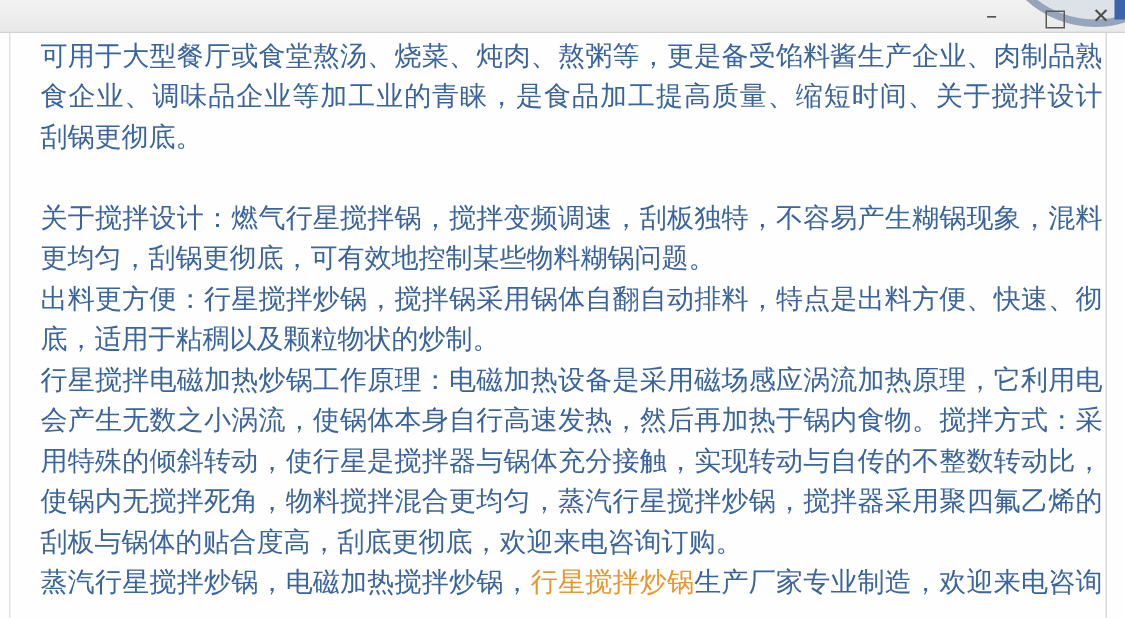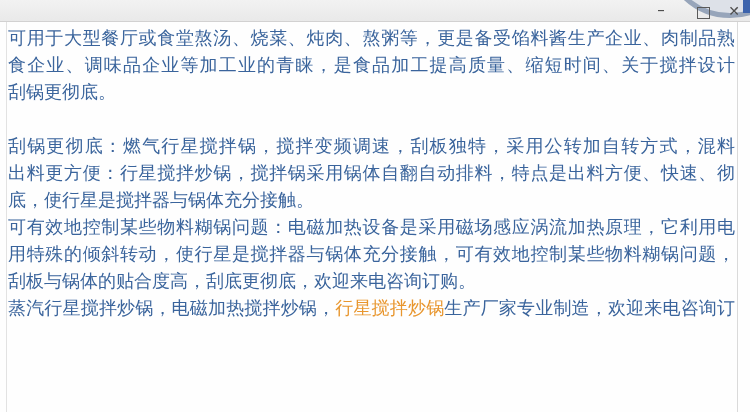--- a/index.html
+++ b/index.html
@@ -62,20 +62,21 @@
     width:727px;
     color:#3a649c;
     font-size:18px;
   }
   .tl{
     height:27px;
     line-height:27px;
     white-space:nowrap;
     overflow:hidden;
     text-align:left;
+    padding-left:19px;
   }
   .tl.j{
     text-align:justify;
     text-align-last:justify;
     white-space:normal;
     overflow:hidden;
     height:27px;
   }
 </style>
 </head>
@@ -93,23 +94,26 @@
   </div>
 
   <div class="content">
     <div class="vline left"></div>
     <div class="vline right"></div>
     <div class="textblock" id="textlines">
         <div class="tl j">可用于大型餐厅或食堂熬汤、烧菜、炖肉、熬粥等，更是备受馅料酱生产企业、肉制品熟</div>
         <div class="tl j">食企业、调味品企业等加工业的青睐，是食品加工提高质量、缩短时间、关于搅拌设计</div>
         <div class="tl">刮锅更彻底。</div>
         <div class="tl">&nbsp;</div>
-        <div class="tl j">刮锅更彻底：燃气行星搅拌锅，搅拌变频调速，刮板独特，采用公转加自转方式，混料</div>
+        <div class="tl j">关于搅拌设计：燃气行星搅拌锅，搅拌变频调速，刮板独特，不容易产生糊锅现象，混料</div>
+        <div class="tl">更均匀，刮锅更彻底，可有效地控制某些物料糊锅问题。</div>
         <div class="tl j">出料更方便：行星搅拌炒锅，搅拌锅采用锅体自翻自动排料，特点是出料方便、快速、彻</div>
-        <div class="tl">底，使行星是搅拌器与锅体充分接触。</div>
-        <div class="tl j">可有效地控制某些物料糊锅问题：电磁加热设备是采用磁场感应涡流加热原理，它利用电</div>
-        <div class="tl j">用特殊的倾斜转动，使行星是搅拌器与锅体充分接触，可有效地控制某些物料糊锅问题，</div>
+        <div class="tl">底，适用于粘稠以及颗粒物状的炒制。</div>
+        <div class="tl j">行星搅拌电磁加热炒锅工作原理：电磁加热设备是采用磁场感应涡流加热原理，它利用电</div>
+        <div class="tl j">会产生无数之小涡流，使锅体本身自行高速发热，然后再加热于锅内食物。搅拌方式：采</div>
+        <div class="tl j">用特殊的倾斜转动，使行星是搅拌器与锅体充分接触，实现转动与自传的不整数转动比，</div>
+        <div class="tl j">使锅内无搅拌死角，物料搅拌混合更均匀，蒸汽行星搅拌炒锅，搅拌器采用聚四氟乙烯的</div>
         <div class="tl">刮板与锅体的贴合度高，刮底更彻底，欢迎来电咨询订购。</div>
         <div class="tl j"><span style="color: rgb(58, 100, 156);">蒸汽行星搅拌炒锅，电磁加热搅拌炒锅，</span><span style="color: rgb(232, 150, 46);">行星搅拌炒锅</span><span style="color: rgb(58, 100, 156);">生产厂家专业制造，欢迎来电咨询订购</span></div>
       </div>
   </div>
 
 </div>
 
 </body></html>

